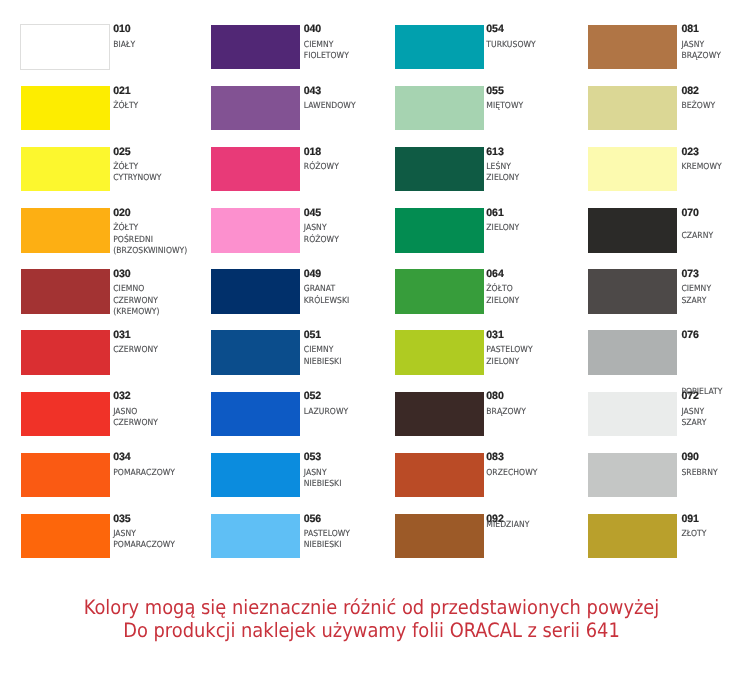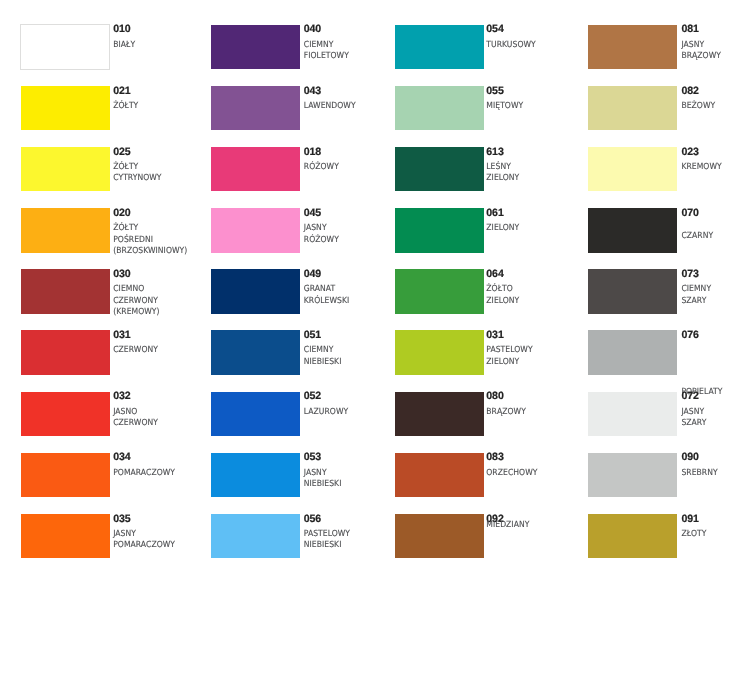--- a/index.html
+++ b/index.html
@@ -377,14 +377,16 @@
         <div class="chip" style="background: rgb(185, 160, 44); width: 88.7px; height: 44.5px;"></div>
         <div class="txt" style="left: 93.3px;">
           <div class="code" style="top: -0.3px;">091</div>
           <div class="label">
             <div style="top: 16px;">ZŁOTY</div>
           </div>
         </div>
       </div>
     </div>
   <div id="footer">
+      <div style="color: rgb(200, 50, 60);">Kolory mogą się nieznacznie różnić od przedstawionych powyżej</div>
+      <div style="color: rgb(200, 50, 60);">Do produkcji naklejek używamy folii ORACAL z serii 641</div>
     </div>
 </div>
 
 </body></html>

